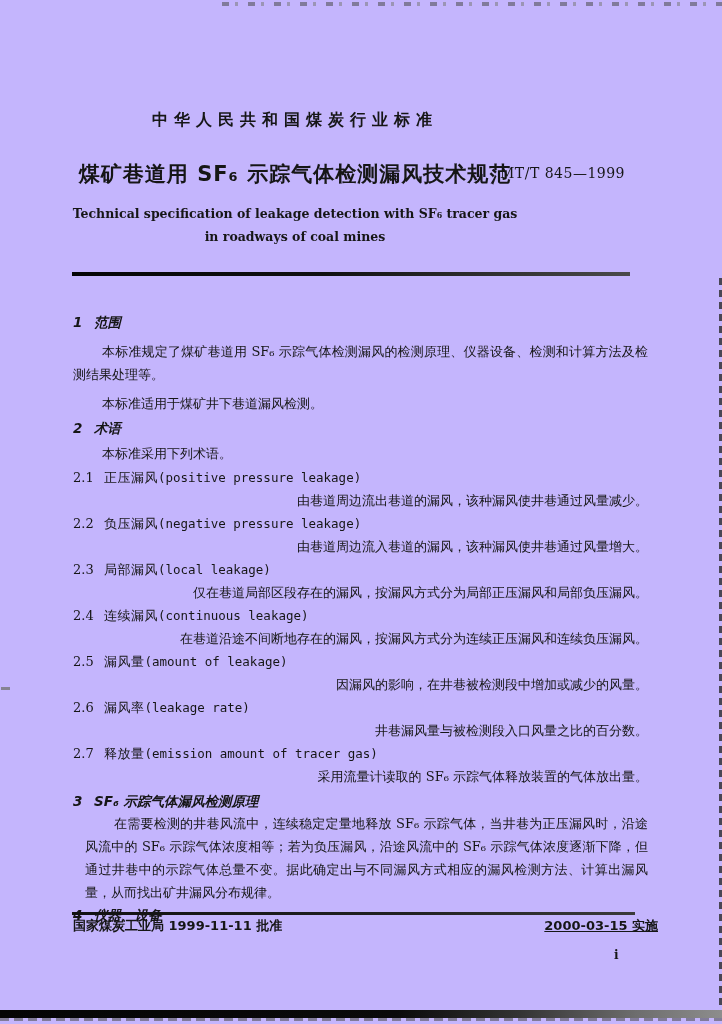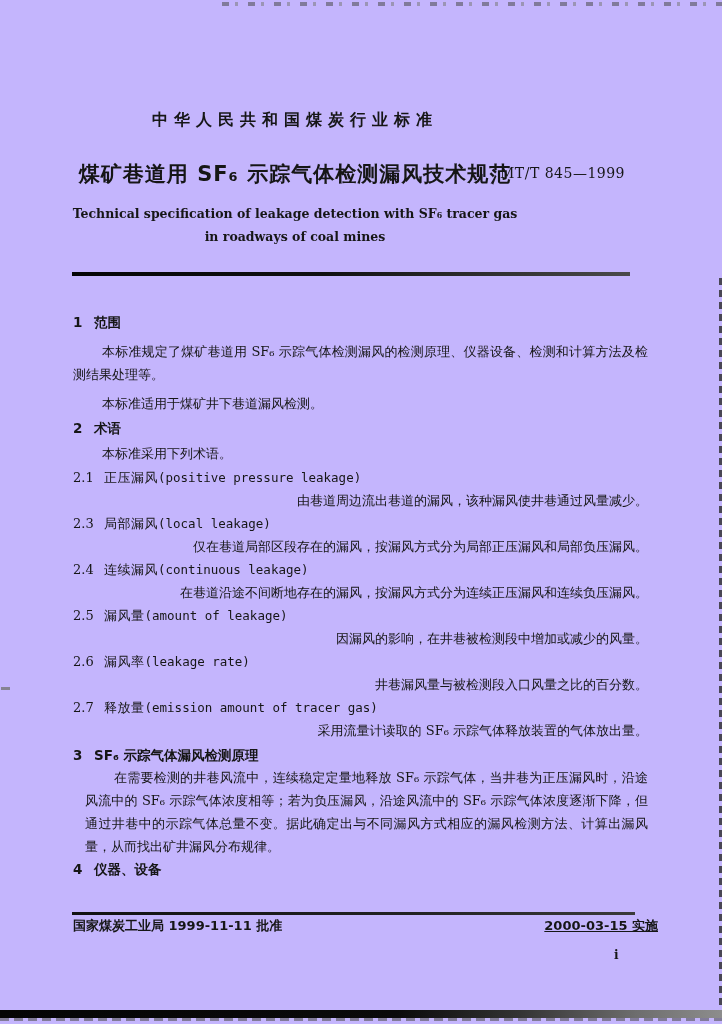--- a/index.html
+++ b/index.html
@@ -40,21 +40,21 @@
     position:absolute;left:72px;top:272px;width:558px;height:4px;
     background:linear-gradient(90deg,#050505 0%,#101010 45%,#2a2a2a 70%,#4a4a4a 100%);
   }
   
   .body{
     position:absolute;left:73px;top:305px;width:575px;
     font-size:13px;line-height:22px;text-align:justify;
   }
   h2.sec{
     font-family:"DejaVu Sans","Liberation Sans",sans-serif;
-    font-size:13.5px;font-weight:bold;line-height:18px;margin:0;text-align:left;
+    font-size:13.5px;font-weight:bold;line-height:18px;margin:0;text-align:left;font-style:italic;
   }
   h2.s1{margin:8px 0 0 0;}
   h2.s2{margin:4px 0 0 0;}
   h2.s3{margin:4px 0 0 0;}
   h2.s4{margin:2px 0 0 0;}
   .snum{display:inline-block;min-width:21px;}
   .body p{margin:0;}
   p.indent{text-indent:29px;}
   p.p1{margin-top:10px;line-height:22.5px;}
   p.p2{margin-top:7px;}
@@ -144,20 +144,24 @@
     </h2>
     <p class="indent intro">本标准采用下列术语。</p>
 
     <div class="terms">
 
       <div class="term-block">
         <p class="term"><span class="tnum">2.1</span><span class="tcn">正压漏风</span><span class="ten">(positive pressure leakage)</span></p>
         <p class="def">由巷道周边流出巷道的漏风，该种漏风使井巷通过风量减少。</p>
       </div>
 
+      <div class="term-block">
+        <p class="term"><span class="tnum">2.2</span><span class="tcn">负压漏风</span><span class="ten">(negative pressure leakage)</span></p>
+        <p class="def">由巷道周边流入巷道的漏风，该种漏风使井巷通过风量增大。</p>
+      </div>
 
       <div class="term-block">
         <p class="term"><span class="tnum">2.3</span><span class="tcn">局部漏风</span><span class="ten">(local leakage)</span></p>
         <p class="def">仅在巷道局部区段存在的漏风，按漏风方式分为局部正压漏风和局部负压漏风。</p>
       </div>
 
       <div class="term-block">
         <p class="term"><span class="tnum">2.4</span><span class="tcn">连续漏风</span><span class="ten">(continuous leakage)</span></p>
         <p class="def">在巷道沿途不间断地存在的漏风，按漏风方式分为连续正压漏风和连续负压漏风。</p>
       </div>

